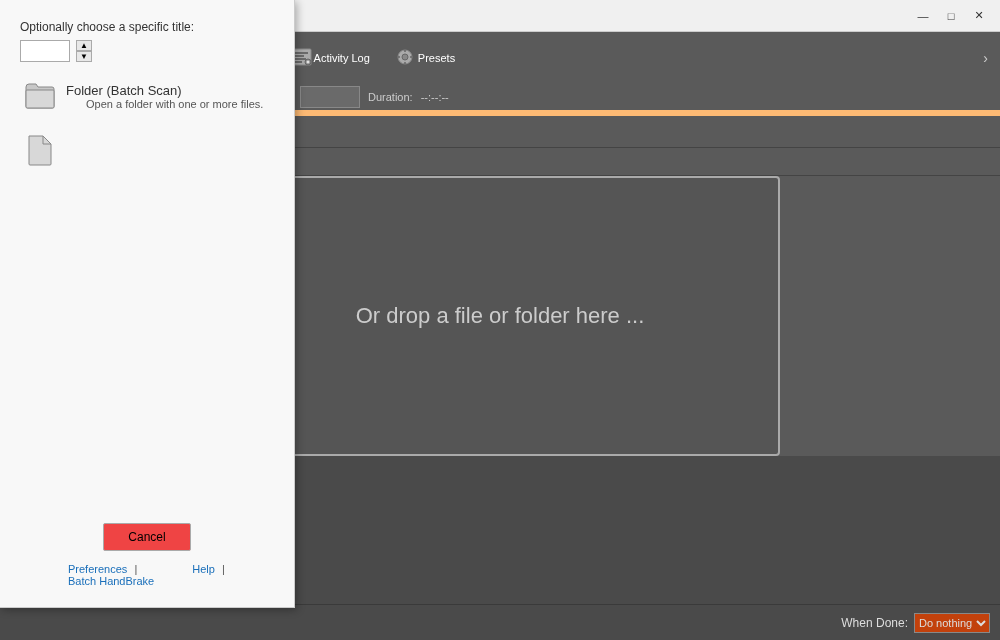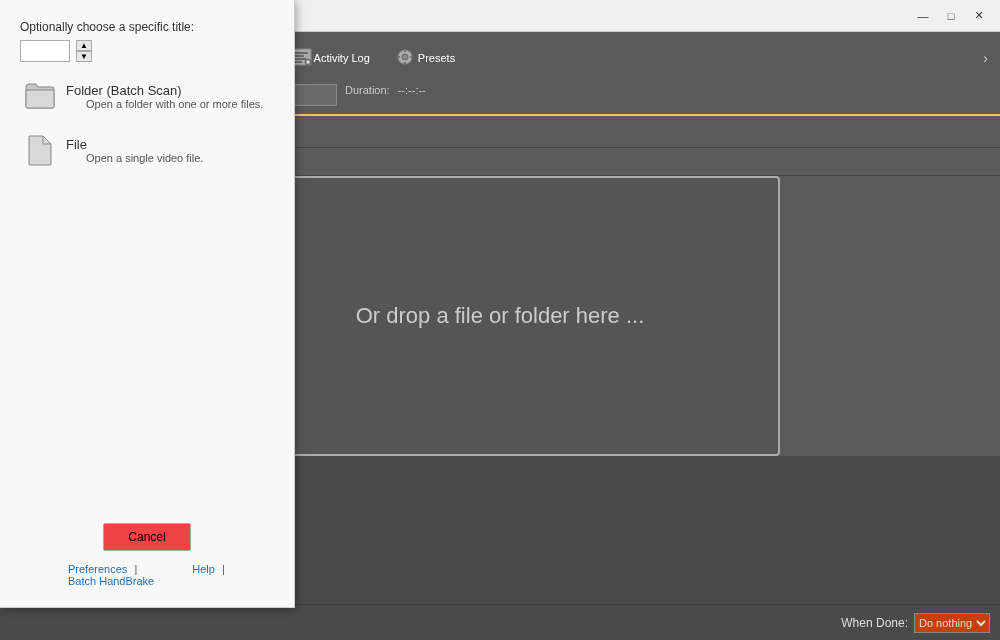--- a/index.html
+++ b/index.html
@@ -200,23 +200,24 @@
     .source-links .sep {
       margin: 0 4px;
       color: #555;
     }
 
     
     .options-bar {
       height: 32px;
       background: #5a5a5a;
       display: flex;
-      padding: 0 1px;
+      align-items: center;
+      padding: 0 24px;
       gap: 8px;
-      border-bottom: 2px solid #fdba74;
+      border-bottom: 6px solid #fdba74;
     }
     .options-bar select {
       height: 22px;
       border: 1px solid #888;
       background: #6a6a6a;
       color: #ccc;
       font-size: 11px;
       padding: 0 2px;
     }
     .options-bar label {
@@ -529,24 +530,20 @@
       </div>
     </div>
 
     <div class="source-option">
       <div class="source-option-icon">
         <svg class="file-icon-svg" viewBox="0 0 26 32" fill="none" xmlns="http://www.w3.org/2000/svg">
           <path d="M2 2 L16 2 L24 10 L24 30 Q24 31 23 31 L3 31 Q2 31 2 30 Z" fill="#d8d8d8" stroke="#888" stroke-width="1"></path>
           <path d="M16 2 L16 10 L24 10" fill="none" stroke="#888" stroke-width="1"></path>
         </svg>
       </div>
-      <div class="source-option-text">
-        <div class="option-title">File</div>
-        <div class="option-desc">Open a single video file.</div>
-      </div>
     </div>
 
     <div class="source-footer">
       <button class="cancel-btn">Cancel</button>
       <div class="source-links">
         <a href="#">Preferences</a>
         <span class="sep">|</span>
         <a href="#">Help</a>
         <span class="sep">|</span>
         <a href="#">Batch HandBrake</a>

